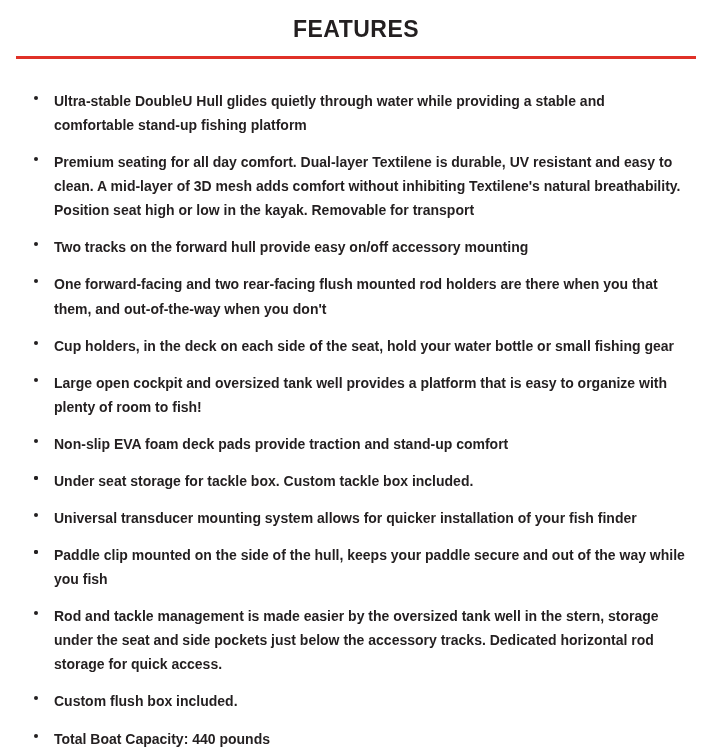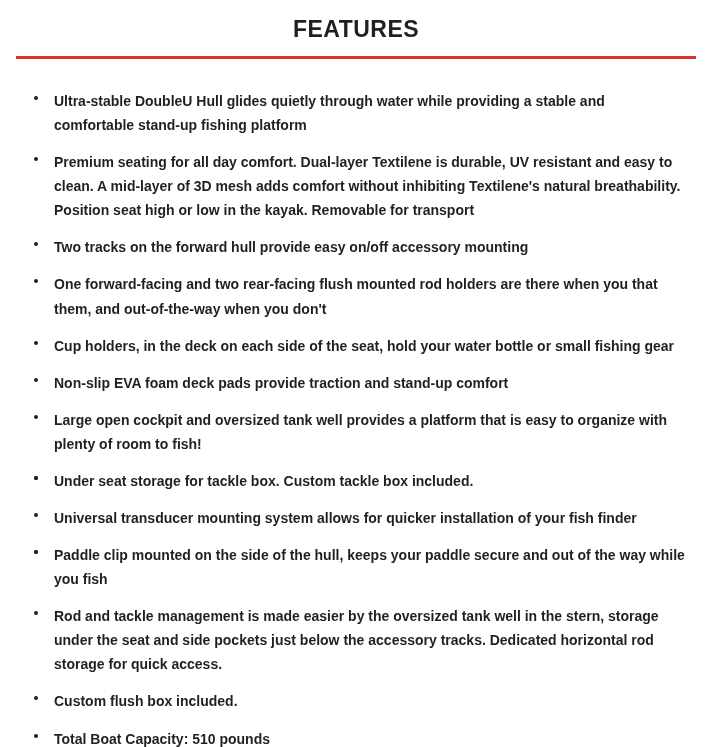--- a/index.html
+++ b/index.html
@@ -83,25 +83,25 @@
     <li class="feature-item">
       <span class="bullet"></span>
       <span>One forward-facing and two rear-facing flush mounted rod holders are there when you that them, and out-of-the-way when you don't</span>
     </li>
     <li class="feature-item">
       <span class="bullet"></span>
       <span>Cup holders, in the deck on each side of the seat, hold your water bottle or small fishing gear</span>
     </li>
     <li class="feature-item">
       <span class="bullet"></span>
-      <span>Non-slip EVA foam deck pads provide traction and stand-up comfort</span>
+      <span>Large open cockpit and oversized tank well provides a platform that is easy to organize with plenty of room to fish!</span>
     </li>
     <li class="feature-item">
       <span class="bullet"></span>
-      <span>Large open cockpit and oversized tank well provides a platform that is easy to organize with plenty of room to fish!</span>
+      <span>Non-slip EVA foam deck pads provide traction and stand-up comfort</span>
     </li>
     <li class="feature-item">
       <span class="bullet"></span>
     </li>
     <li class="feature-item">
       <span class="bullet"></span>
       <span>Under seat storage for tackle box. Custom tackle box included.</span>
     </li>
     <li class="feature-item">
       <span class="bullet"></span>
@@ -117,17 +117,17 @@
     <li class="feature-item">
       <span class="bullet"></span>
       <span>Rod and tackle management is made easier by the oversized tank well in the stern, storage under the seat and side pockets just below the accessory tracks. Dedicated horizontal rod storage for quick access.</span>
     </li>
     <li class="feature-item">
       <span class="bullet"></span>
       <span>Custom flush box included.</span>
     </li>
     <li class="feature-item">
       <span class="bullet"></span>
-      <span>Total Boat Capacity: 510 pounds</span>
+      <span>Total Boat Capacity: 440 pounds</span>
     </li>
 
   </ul>
 </div>
 
 </body></html>

